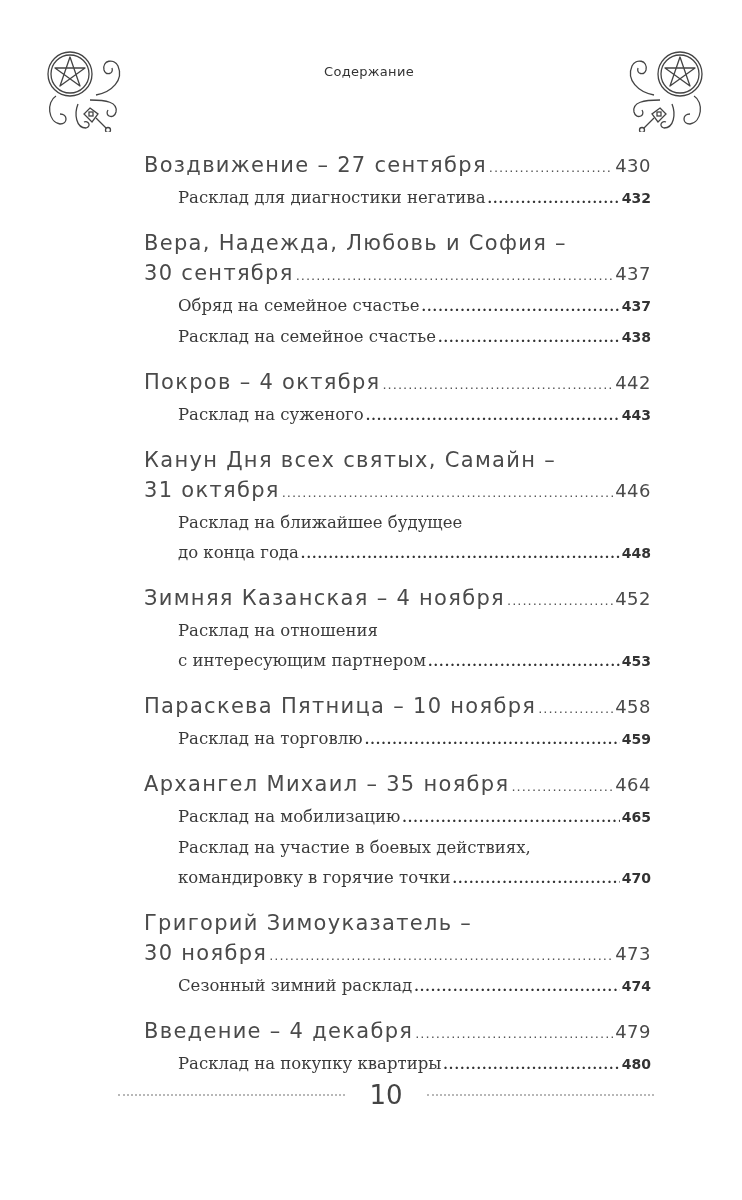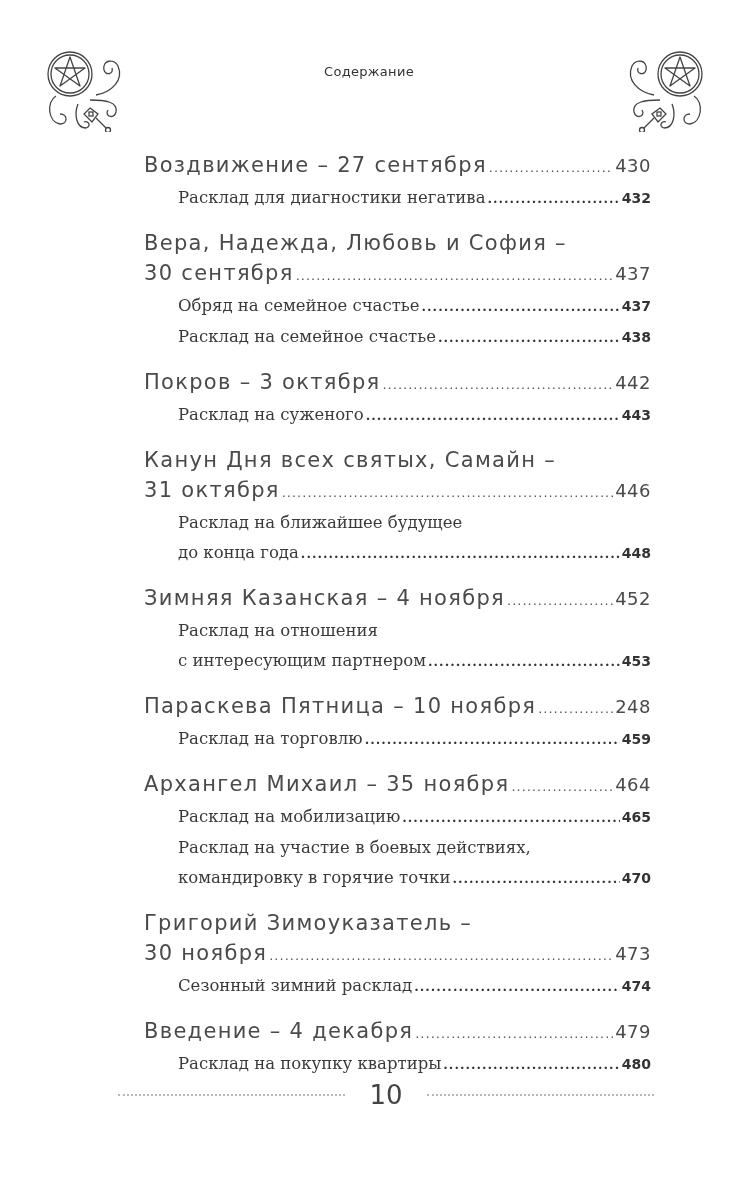--- a/index.html
+++ b/index.html
@@ -93,21 +93,21 @@
     </div>
     <div class="sub">
       <div class="entry">
         <span class="title">Расклад на семейное счастье</span>
         <span class="dots"></span>
         <span class="page">438</span>
       </div>
     </div>
     <div class="chapter">
       <div class="entry">
-        <span class="title">Покров – 3 октября</span>
+        <span class="title">Покров – 4 октября</span>
         <span class="dots"></span>
         <span class="page">442</span>
       </div>
     </div>
     <div class="sub">
       <div class="entry">
         <span class="title">Расклад на суженого</span>
         <span class="dots"></span>
         <span class="page">443</span>
       </div>
@@ -140,21 +140,21 @@
       <div class="entry">
         <span class="title">с интересующим партнером</span>
         <span class="dots"></span>
         <span class="page">453</span>
       </div>
     </div>
     <div class="chapter">
       <div class="entry">
         <span class="title">Параскева Пятница – 10 ноября</span>
         <span class="dots"></span>
-        <span class="page">248</span>
+        <span class="page">458</span>
       </div>
     </div>
     <div class="sub">
       <div class="entry">
         <span class="title">Расклад на торговлю</span>
         <span class="dots"></span>
         <span class="page">459</span>
       </div>
     </div>
     <div class="chapter">

